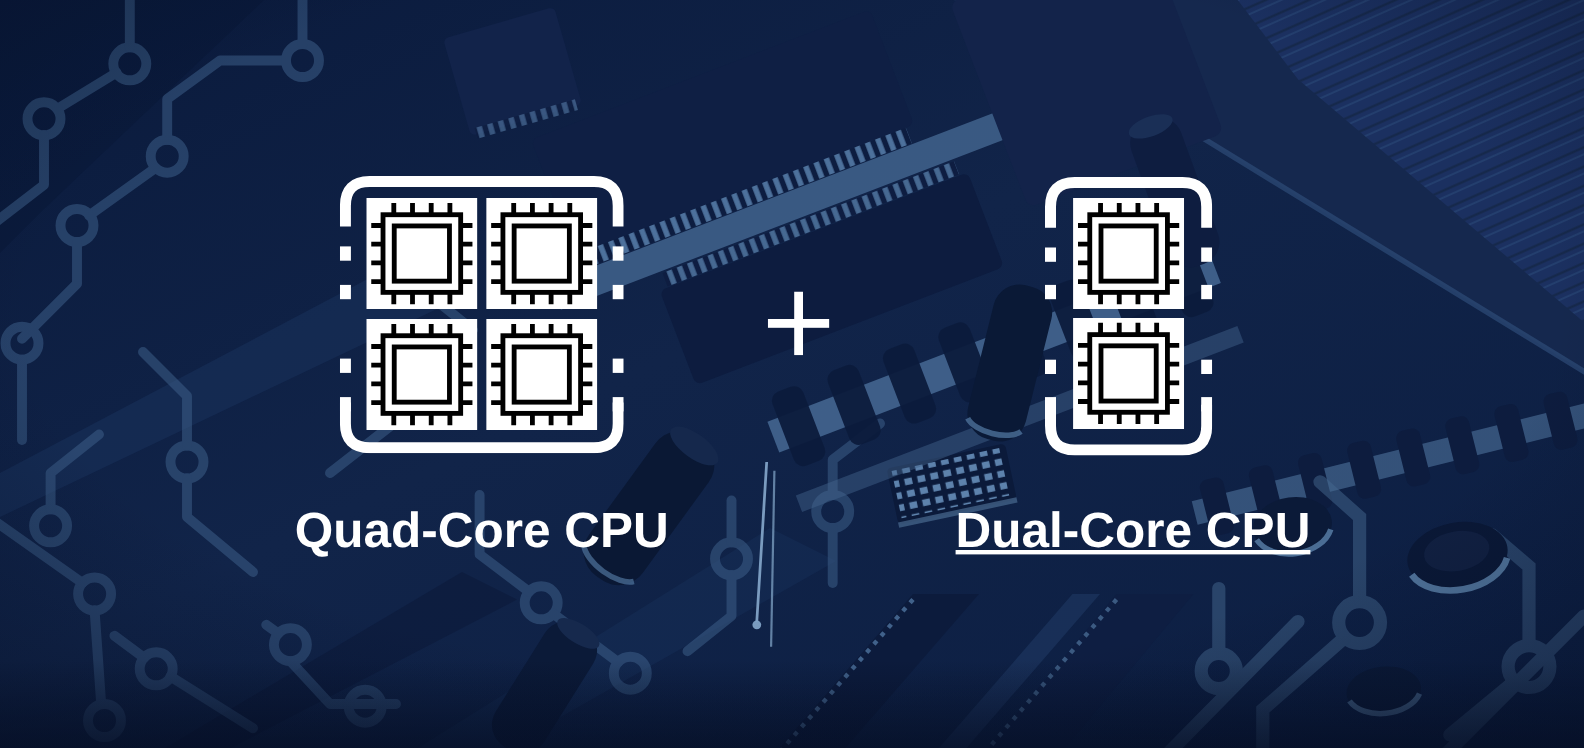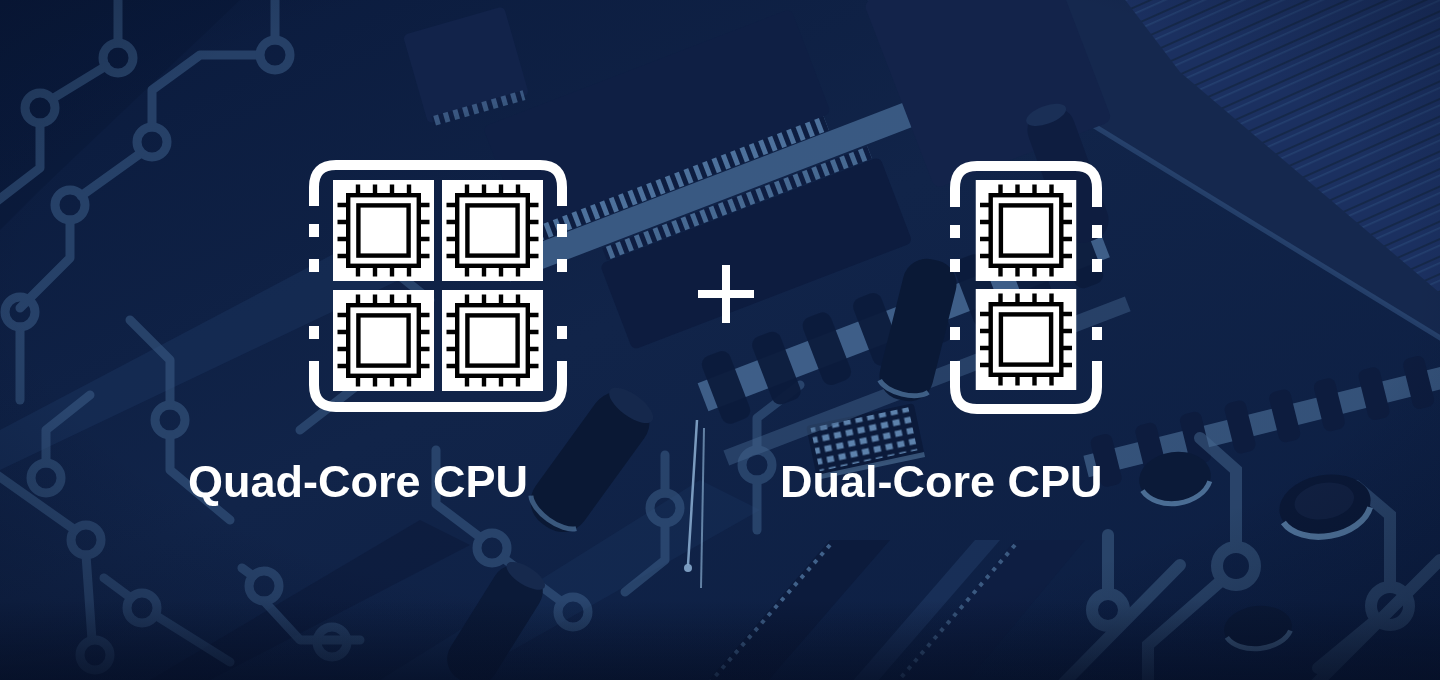--- a/index.html
+++ b/index.html
@@ -10,29 +10,30 @@
     font-family:"Liberation Sans", sans-serif;
   }
   .bg{position:absolute;inset:0;display:block;}
   .fg{position:absolute;top:0;left:0;width:1440px;height:680px;}
   .icon-quad{position:absolute;left:309px;top:160px;width:258px;height:252px;}
   .icon-dual{position:absolute;left:950px;top:161px;width:152px;height:253px;}
   .icon-plus{position:absolute;left:698px;top:265px;width:56px;height:58px;}
   .label{
     position:absolute;
     width:500px;
+    text-align:center;
     color:#ffffff;
     font-size:45px;
     font-weight:700;
     letter-spacing:0px;
     line-height:1.2;
     white-space:nowrap;
   }
   .label-quad{left:188px;top:455px;}
-  .label-dual{left:780px;top:455px;}
+  .label-dual{left:780px;top:455px;text-decoration:underline;}
   figure{margin:0;}
 </style>
 </head>
 <body>
 
 <div class="stage">
 
   <svg class="bg" viewBox="0 0 1440 680" preserveAspectRatio="none" aria-hidden="true">
     <defs>
       <linearGradient id="bgGrad" x1="0" y1="0" x2="1" y2="1">

